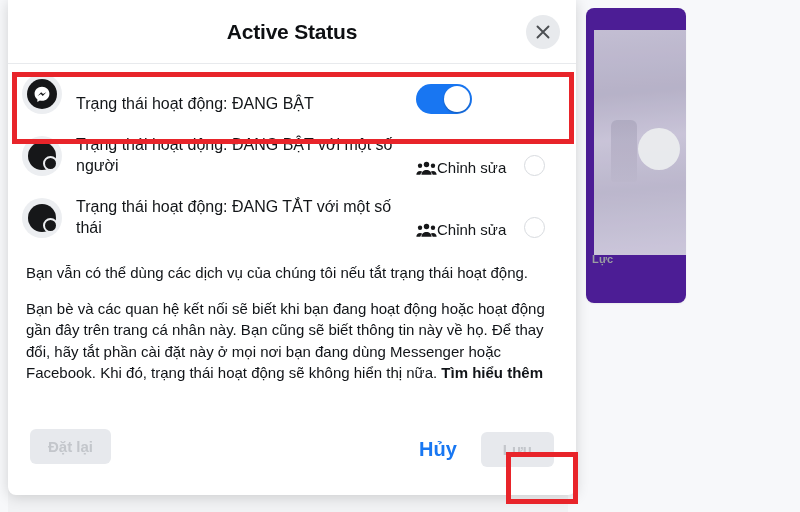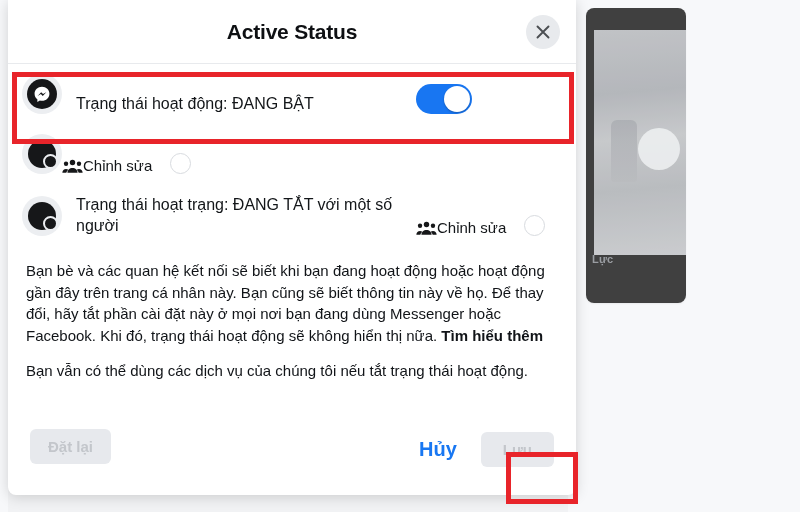--- a/index.html
+++ b/index.html
@@ -14,21 +14,21 @@
 
   
   .bg-layer { position: absolute; inset: 0; background: #f7f8fa; }
 
   .bg-feed-col {
     position: absolute; left: 8px; top: 0; width: 560px; height: 512px;
     background: #f1f2f4;
   }
   .bg-post-card {
     position: absolute; left: 586px; top: 8px; width: 100px; height: 295px;
-    background: #404040; border-radius: 8px;
+    background: #4c1d95; border-radius: 8px;
     box-shadow: 0 1px 2px rgba(0,0,0,0.06);
     overflow: hidden;
   }
   .bg-post-photo {
     position: absolute; left: 8px; top: 22px; right: 0px; height: 225px;
     background:
       linear-gradient(175deg, #d8dade 0%, #c9ccd1 28%, #dfe1e4 48%, #cfd2d6 70%, #e3e5e8 100%);
     opacity: .85;
   }
   .bg-post-photo::after {
@@ -216,56 +216,57 @@
         <div class="opt-label">Trạng thái hoạt động: ĐANG BẬT</div>
         <div class="toggle" style="background: rgb(24, 118, 242);">
           <div class="knob"></div>
         </div>
       </div>
 
       <div class="option-row">
         <div class="opt-icon">
           <div class="partial-circle"></div>
         </div>
+        <div class="opt-label">Trạng thái hoạt động: ĐANG BẬT với một số người</div>
         <div class="edit-group">
           <svg width="21" height="16" viewBox="0 0 24 18">
             <circle cx="12" cy="5" r="3.1" fill="#161719"></circle>
             <circle cx="4.6" cy="6.4" r="2.5" fill="#161719"></circle>
             <circle cx="19.4" cy="6.4" r="2.5" fill="#161719"></circle>
             <path d="M6.2 16.6c0-3 2.6-5.3 5.8-5.3s5.8 2.3 5.8 5.3z" fill="#161719"></path>
             <path d="M0.4 16.6c0-2.3 1.9-4.1 4.2-4.1 1 0 1.9.3 2.6.8-1.2 1-2 2.2-2.2 3.3z" fill="#161719"></path>
             <path d="M23.6 16.6c0-2.3-1.9-4.1-4.2-4.1-1 0-1.9.3-2.6.8 1.2 1 2 2.2 2.2 3.3z" fill="#161719"></path>
           </svg>
           <span class="edit-label">Chỉnh sửa</span>
         </div>
         <div class="radio"></div>
       </div>
 
       <div class="option-row">
         <div class="opt-icon">
           <div class="partial-circle"></div>
         </div>
-        <div class="opt-label">Trạng thái hoạt trạng: ĐANG TẮT với một số người</div>
+        <div class="opt-label">Trạng thái hoạt động: ĐANG TẮT với một số thái</div>
         <div class="edit-group">
           <svg width="21" height="16" viewBox="0 0 24 18">
             <circle cx="12" cy="5" r="3.1" fill="#161719"></circle>
             <circle cx="4.6" cy="6.4" r="2.5" fill="#161719"></circle>
             <circle cx="19.4" cy="6.4" r="2.5" fill="#161719"></circle>
             <path d="M6.2 16.6c0-3 2.6-5.3 5.8-5.3s5.8 2.3 5.8 5.3z" fill="#161719"></path>
             <path d="M0.4 16.6c0-2.3 1.9-4.1 4.2-4.1 1 0 1.9.3 2.6.8-1.2 1-2 2.2-2.2 3.3z" fill="#161719"></path>
             <path d="M23.6 16.6c0-2.3-1.9-4.1-4.2-4.1-1 0-1.9.3-2.6.8 1.2 1 2 2.2 2.2 3.3z" fill="#161719"></path>
           </svg>
           <span class="edit-label">Chỉnh sửa</span>
         </div>
         <div class="radio"></div>
       </div>
 
       <div class="desc-block">
+        <p class="desc-p">Bạn vẫn có thể dùng các dịch vụ của chúng tôi nếu tắt trạng thái hoạt động.</p>
         <p class="desc-p"><span>Bạn bè và các quan hệ kết nối sẽ biết khi bạn đang hoạt động hoặc hoạt động gần đây trên trang cá nhân này. Bạn cũng sẽ biết thông tin này về họ. Để thay đổi, hãy tắt phần cài đặt này ở mọi nơi bạn đang dùng Messenger hoặc Facebook. Khi đó, trạng thái hoạt động sẽ không hiển thị nữa. </span><span class="learn-more">Tìm hiểu thêm</span></p>
-        <p class="desc-p">Bạn vẫn có thể dùng các dịch vụ của chúng tôi nếu tắt trạng thái hoạt động.</p>
       </div>
     </div>
 
     <div class="dlg-footer">
       <button class="btn btn-reset">Đặt lại</button>
       <div class="footer-right">
         <button class="btn btn-cancel">Hủy</button>
         <button class="btn btn-save">Lưu</button>
       </div>
     </div>

